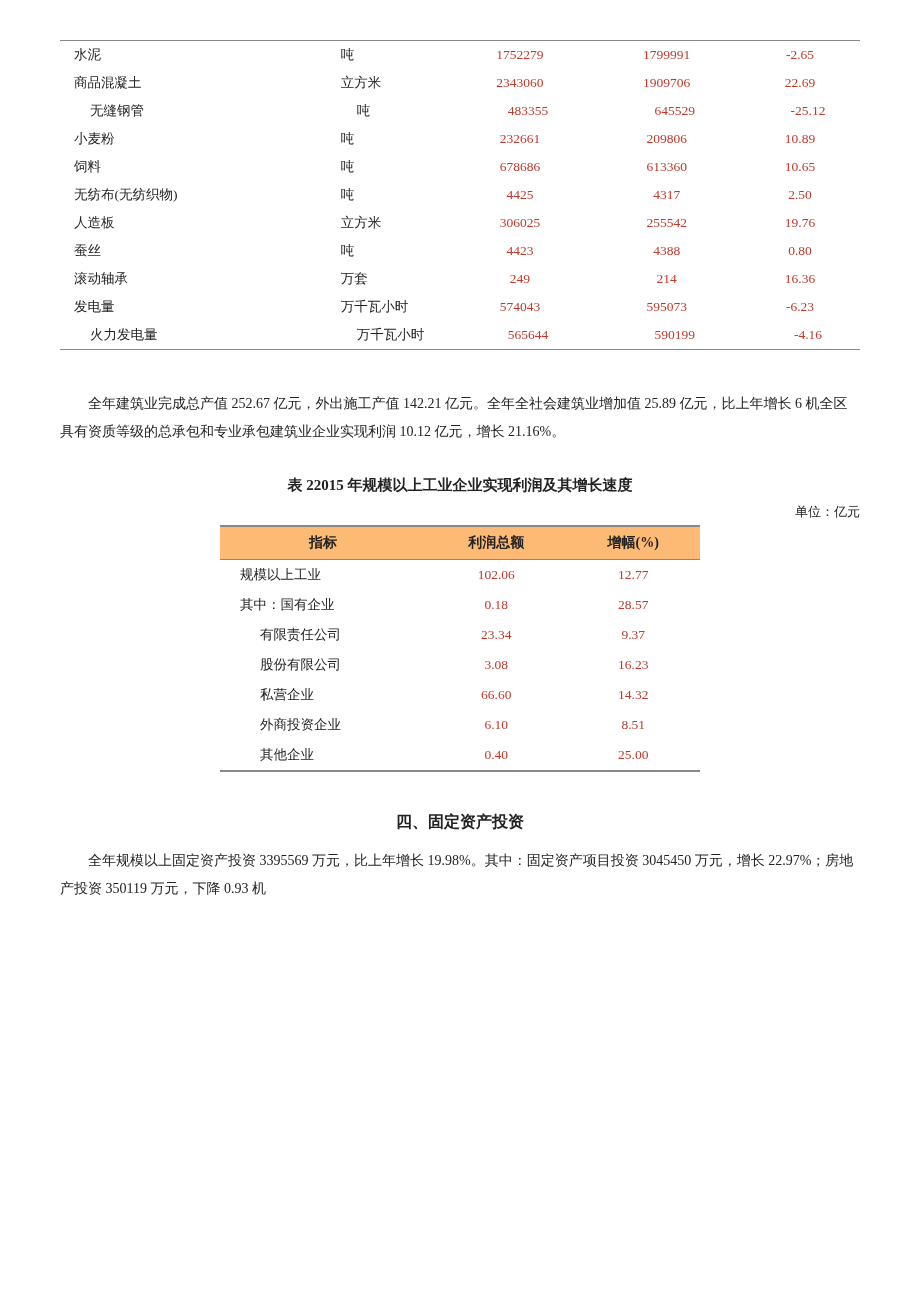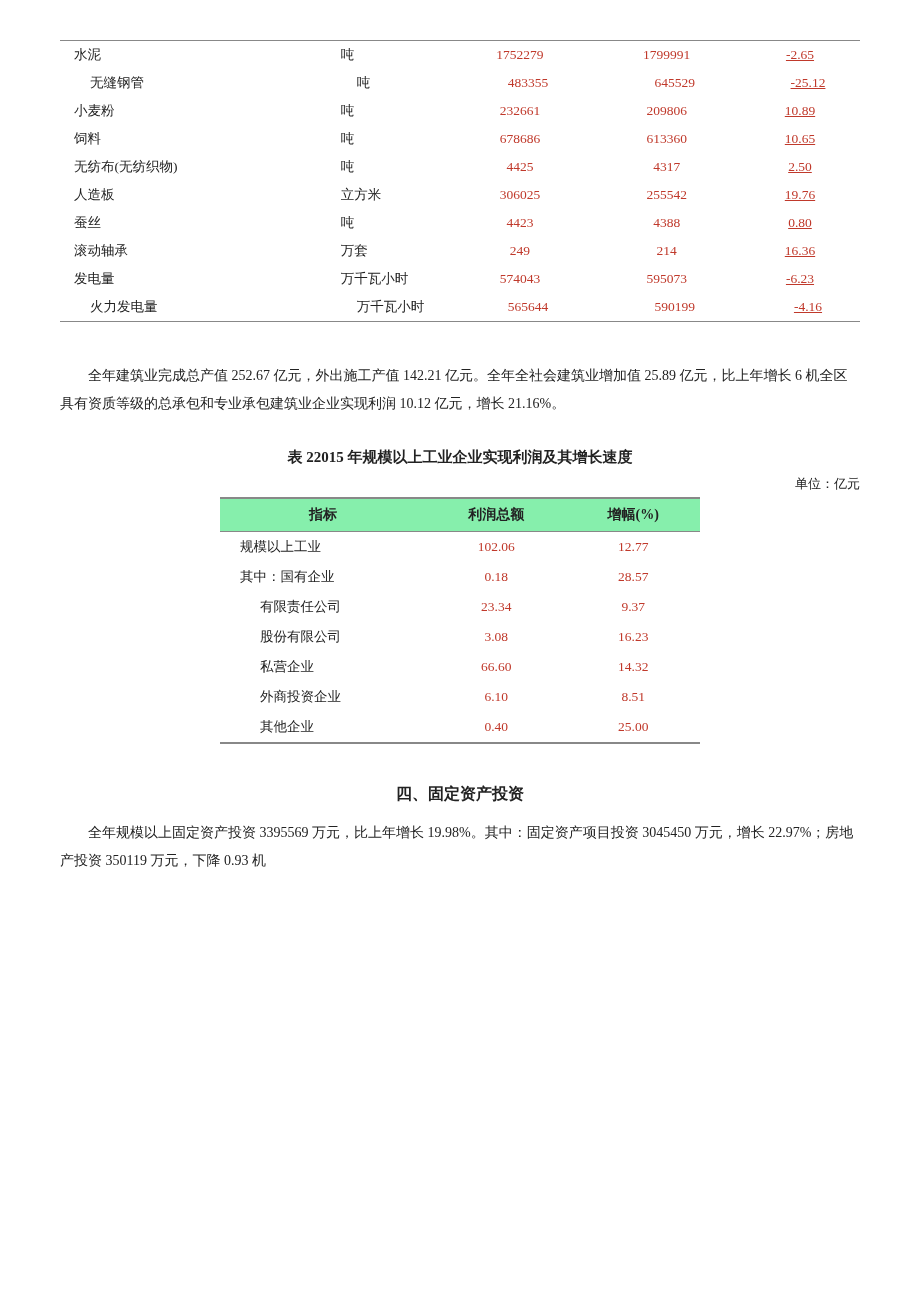--- a/index.html
+++ b/index.html
@@ -33,21 +33,20 @@
     .top-table .col-unit { width: 90px; color: #222; }
     .top-table .col-num {
       width: 110px;
       text-align: center;
       color: #c0392b;
     }
     .top-table .col-growth {
       width: 90px;
       text-align: center;
       color: #c0392b;
-      text-decoration: underline;
     }
     .top-table .sub-row td { padding-left: 30px; }
 
     
     .paragraph {
       font-size: 14px;
       line-height: 2;
       margin-bottom: 30px;
       text-indent: 2em;
     }
@@ -68,21 +67,21 @@
 
     
     .table22 {
       width: 480px;
       margin: 0 auto 40px auto;
       border-collapse: collapse;
       border-top: 2px solid #888;
       border-bottom: 2px solid #888;
     }
     .table22 th {
-      background: #86efac;
+      background: #fdba74;
       border-top: 1.5px solid #888;
       border-bottom: 1.5px solid #888;
       padding: 7px 20px;
       font-weight: bold;
       font-size: 14px;
       text-align: center;
     }
     .table22 th.col-name { text-align: center; }
     .table22 td {
       padding: 6px 20px;
@@ -114,20 +113,27 @@
 
 <div class="top-table-wrap">
   <table class="top-table">
     <tbody id="top-table-body">
         <tr class="border-top">
           <td class="col-name">水泥</td>
           <td class="col-unit">吨</td>
           <td class="col-num">1752279</td>
           <td class="col-num">1799991</td>
           <td class="col-growth">-2.65</td>
+        </tr>
+        <tr>
+          <td class="col-name">商品混凝土</td>
+          <td class="col-unit">立方米</td>
+          <td class="col-num">2343060</td>
+          <td class="col-num">1909706</td>
+          <td class="col-growth">22.69</td>
         </tr>
         <tr class="sub-row">
           <td class="col-name">无缝钢管</td>
           <td class="col-unit">吨</td>
           <td class="col-num">483355</td>
           <td class="col-num">645529</td>
           <td class="col-growth">-25.12</td>
         </tr>
         <tr>
           <td class="col-name">小麦粉</td>

